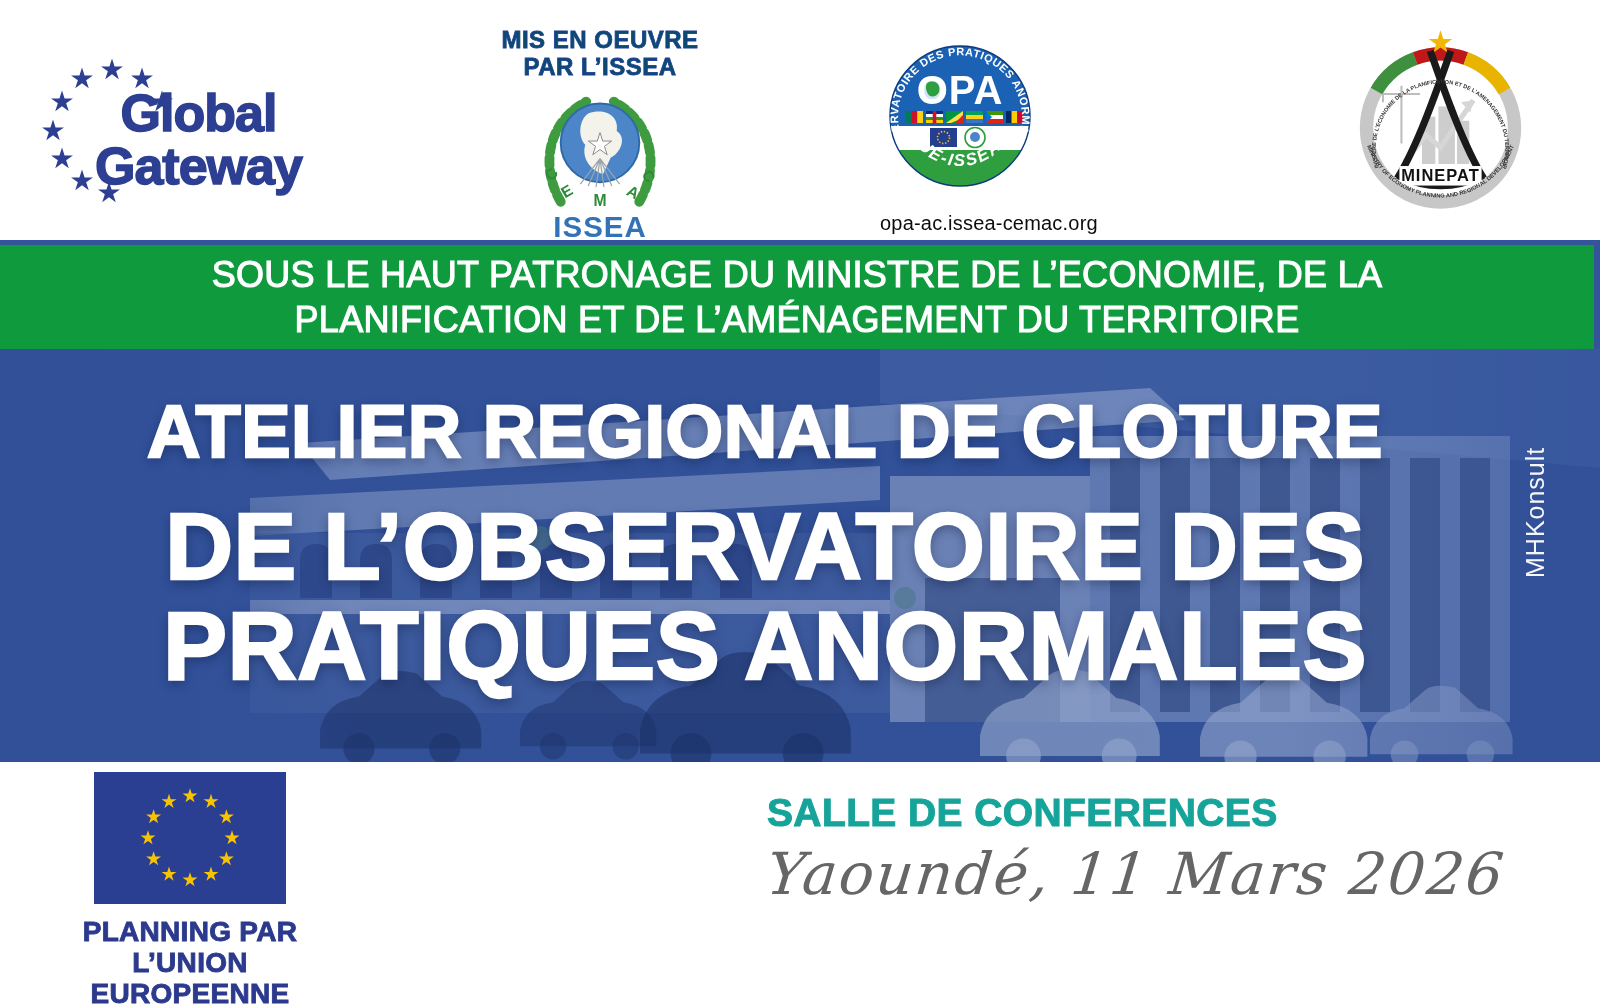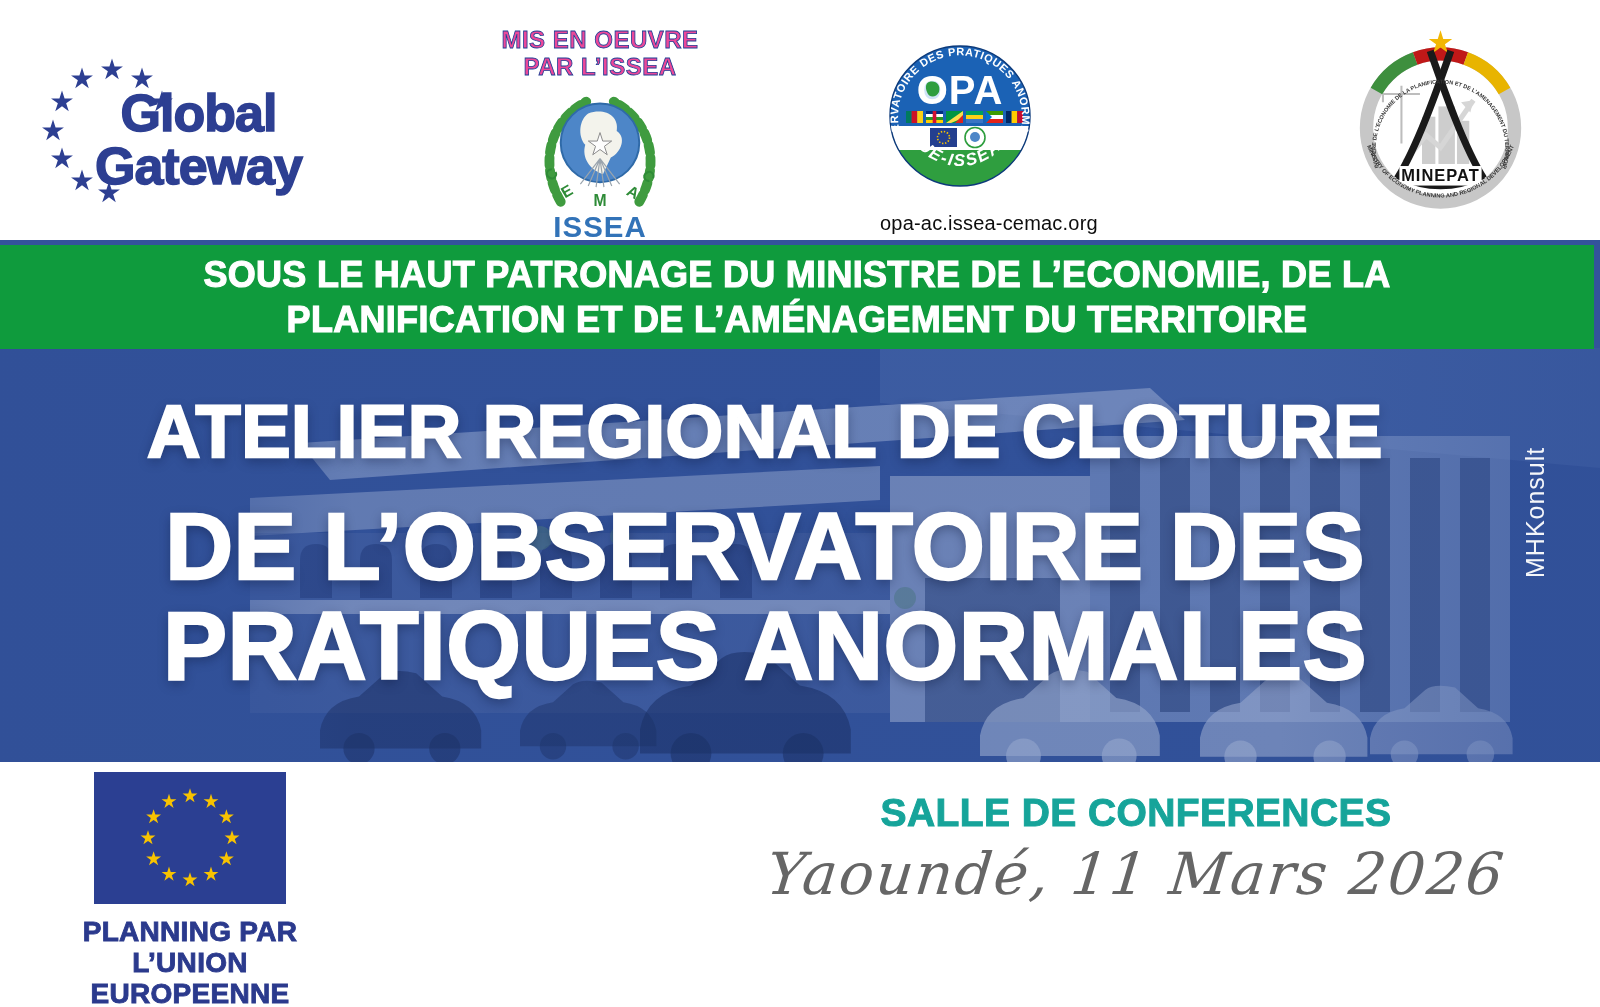--- a/index.html
+++ b/index.html
@@ -8,59 +8,59 @@
 
   
   .header{position:absolute;top:0;left:0;width:1600px;height:240px;background:#fff;}
 
   .gg-logo{position:absolute;left:25px;top:35px;width:330px;height:180px;text-align:center;}
   .gg-stars{position:absolute;left:0;top:0;}
   .gg-text{position:absolute;left:70px;top:52px;color:#2d3f92;font-weight:700;
            font-size:52px;line-height:53px;-webkit-text-stroke:1.5px #2d3f92;letter-spacing:-1px;}
 
   .issea-block{position:absolute;left:470px;top:26px;width:260px;height:214px;text-align:center;}
-  .issea-caption{color:#ec4899;font-weight:700;font-size:24px;line-height:27px;
+  .issea-caption{color:#0c4a6e;font-weight:700;font-size:24px;line-height:27px;
                  -webkit-text-stroke:0.8px #1c3e95;letter-spacing:0.5px;}
   .issea-svg{margin-top:2px;}
 
   .opa-block{position:absolute;left:880px;top:38px;width:280px;text-align:left;}
   .opa-url{margin-top:10px;color:#0d0d0d;font-weight:400;font-size:20px;letter-spacing:0.2px;}
 
   .minepat-svg{position:absolute;left:1348px;top:22px;}
 
   
   .blue-wrap{position:absolute;top:240px;left:0;width:1600px;height:522px;background:#33539b;overflow:hidden;}
   .scene{position:absolute;left:0;top:108px;width:1600px;height:414px;}
   .scene-overlay{position:absolute;left:0;top:108px;width:1600px;height:414px;
     background:linear-gradient(90deg,rgba(49,80,152,0.95) 0%,rgba(49,80,152,0.25) 22%,
                rgba(49,80,152,0.2) 80%,rgba(49,80,152,0.5) 100%),
                rgba(45,75,150,0.30);}
   .green-banner{position:absolute;top:5px;left:0;right:6px;height:104px;background:#0f9b3d;
     display:flex;flex-direction:column;justify-content:center;text-align:center;}
-  .green-banner .line{color:#fff;font-weight:700;font-size:36px;line-height:45px;
+  .green-banner .line{color:#fff;font-weight:400;font-size:36px;line-height:45px;
     -webkit-text-stroke:1.1px #fff;letter-spacing:0.3px;}
 
   .title-block{position:absolute;top:152px;left:0;right:70px;text-align:center;color:#fff;}
   .title-line{font-weight:700;-webkit-text-stroke:2.4px #fff;
     text-shadow:0 4px 12px rgba(8,18,50,0.40);letter-spacing:0.5px;}
   .title-line.l1{font-size:74px;line-height:80px;margin-bottom:26px;}
   .title-line.l2{font-size:94px;line-height:98px;}
   .title-line.l3{font-size:96px;line-height:100px;}
 
   .mhk{position:absolute;right:50px;top:188px;height:150px;color:#fff;
     writing-mode:vertical-rl;transform:rotate(180deg);font-size:25px;font-weight:400;
     letter-spacing:1px;opacity:0.95;}
 
   
   .footer{position:absolute;top:762px;left:0;width:1600px;height:245px;background:#fff;}
   .eu-block{position:absolute;left:40px;top:10px;width:300px;text-align:center;}
   .eu-flag{display:block;margin:0 auto;}
   .eu-caption{margin-top:12px;color:#2b3a8d;font-weight:700;font-size:28px;line-height:31px;
     -webkit-text-stroke:0.9px #2b3a8d;letter-spacing:0.3px;}
-  .venue-block{position:absolute;right:95px;top:30px;text-align:center;}
+  .venue-block{position:absolute;right:95px;top:30px;text-align:left;}
   .venue-l1{color:#16a49a;font-weight:700;font-size:39px;line-height:42px;
     -webkit-text-stroke:1px #16a49a;letter-spacing:0.4px;}
   .venue-l2{color:#16a49a;font-weight:700;font-size:66px;line-height:66px;
     -webkit-text-stroke:2px #16a49a;letter-spacing:1px;}
   .date-line{margin-top:8px;color:#666;font-family:"DejaVu Serif",serif;font-style:italic;
     font-size:58px;line-height:64px;transform:skewX(-6deg);letter-spacing:2px;}
 </style>
 </head>
 <body>
 

